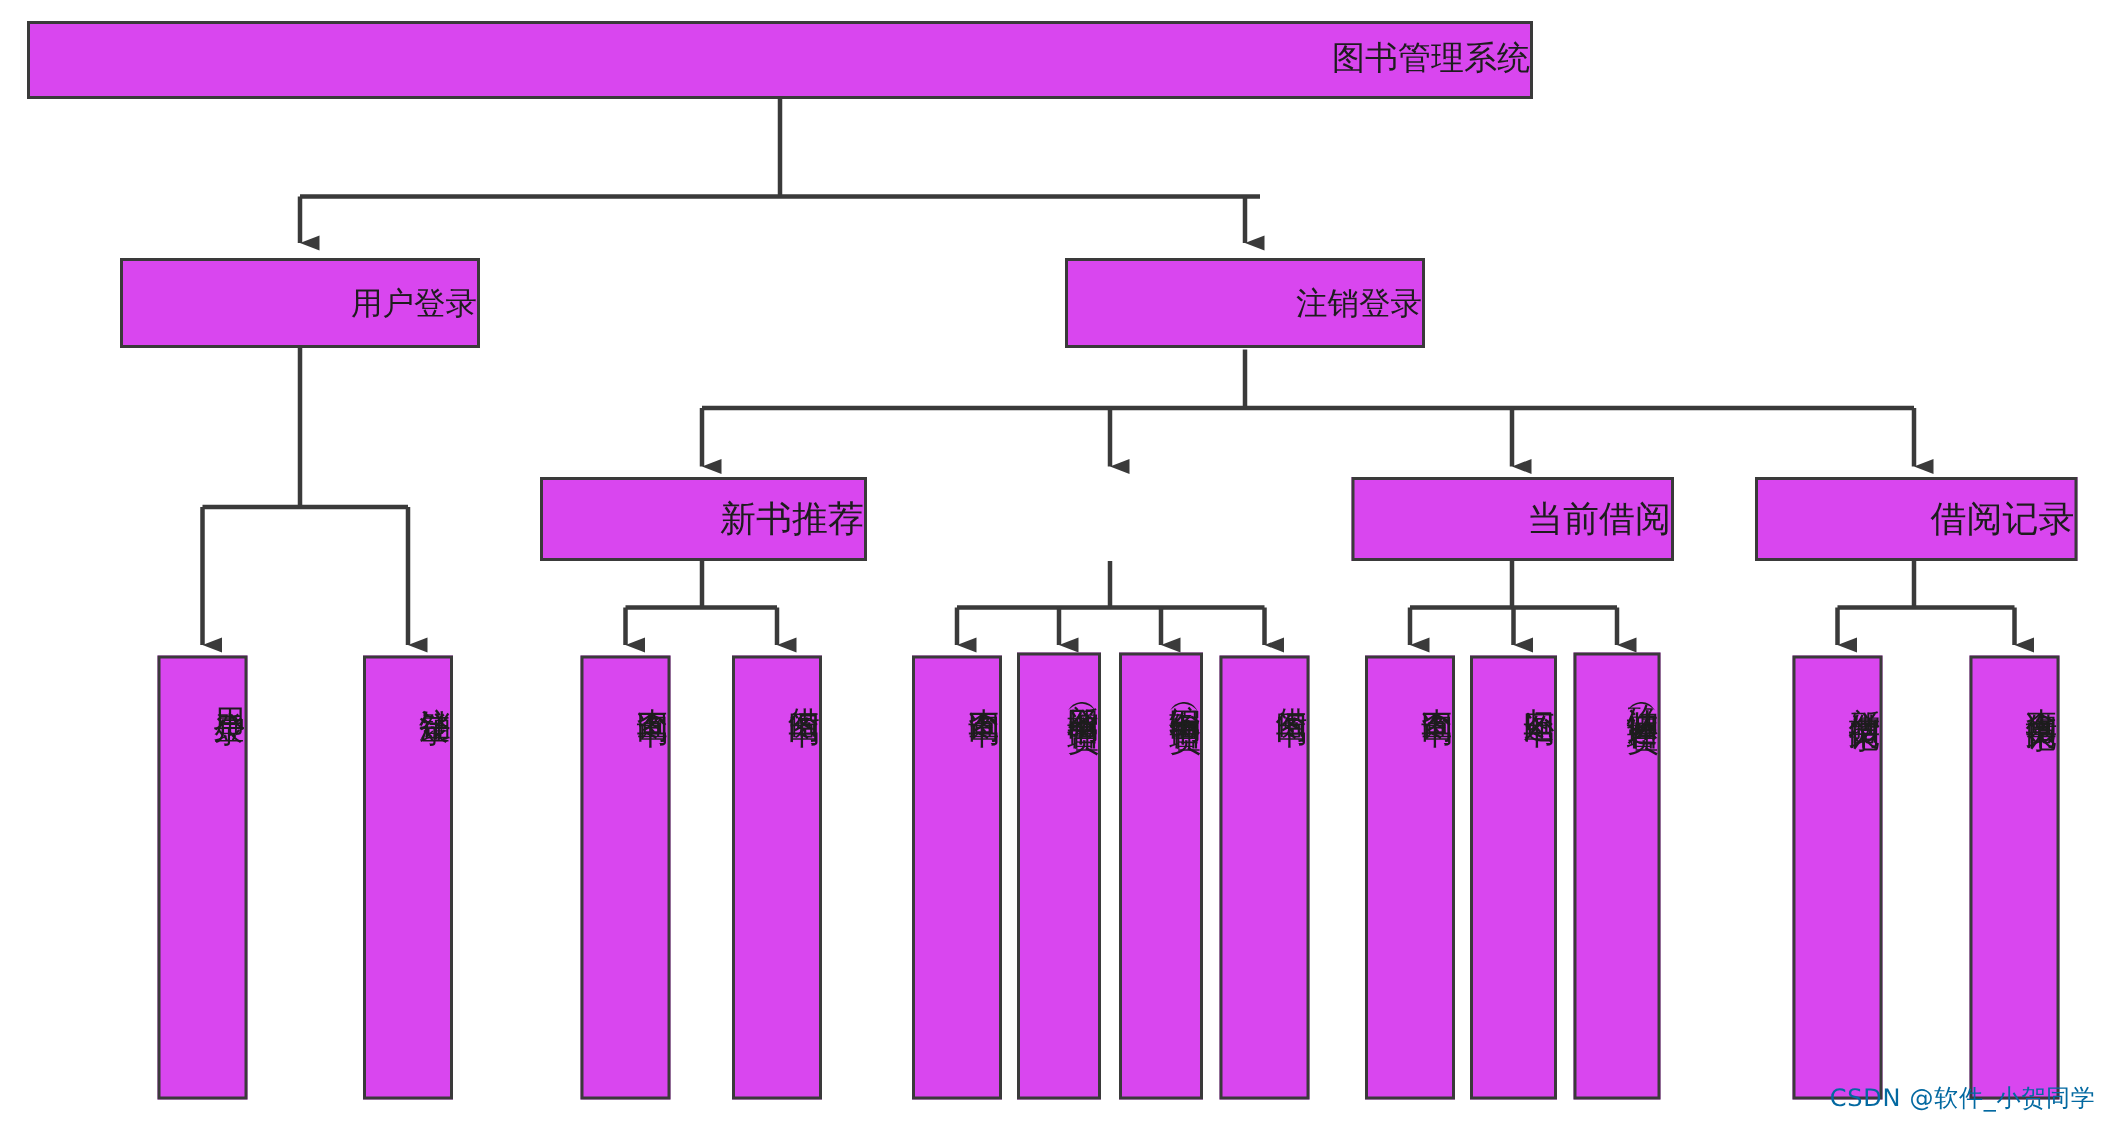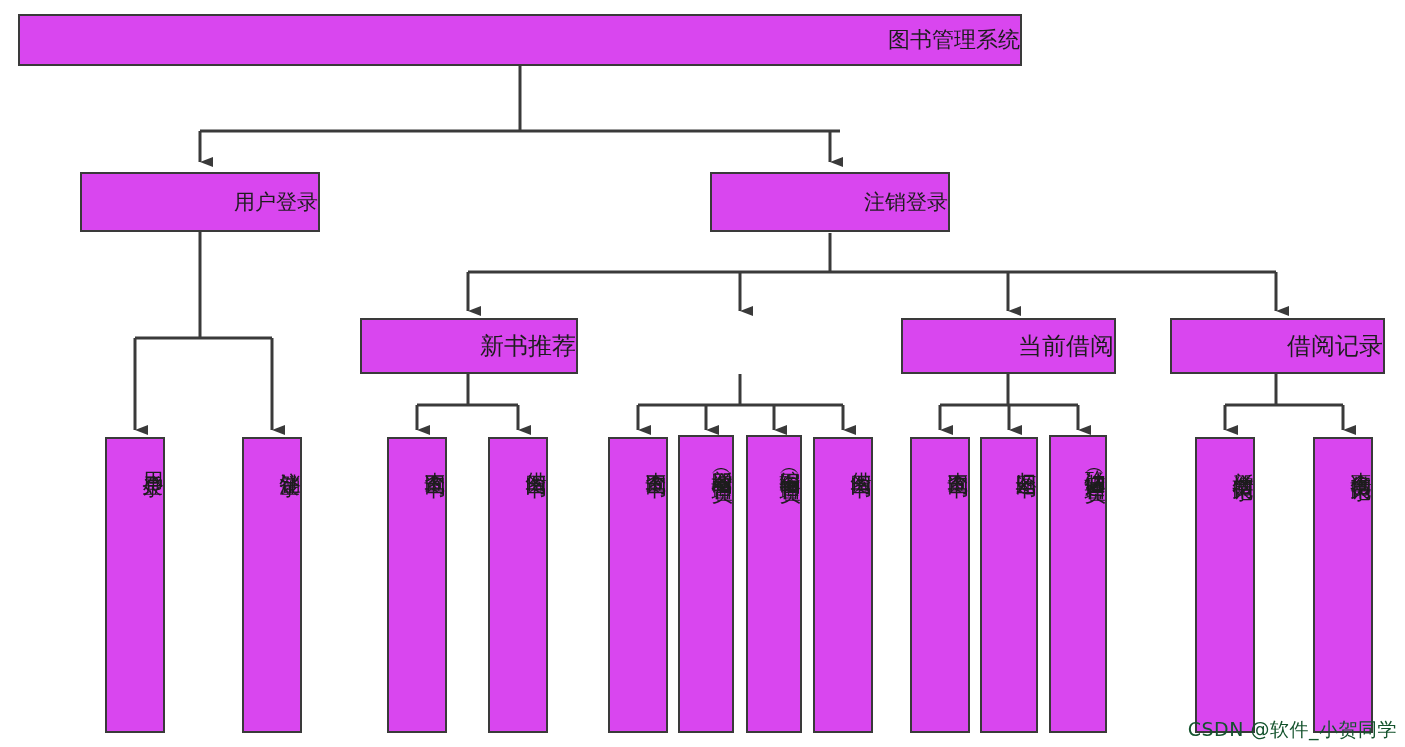--- a/index.html
+++ b/index.html
@@ -41,22 +41,22 @@
     letter-spacing:2px;
     line-height:1.0;
     white-space:normal;
     max-height:268px;
   }
   .leaf.tall .lbl{max-height:282px;}
 
   .watermark{
     position:absolute;
     right:8px;bottom:4px;
-    font-size:19px;
-    color:#14532d;
+    font-size:16px;
+    color:#0369a1;
     letter-spacing:.5px;
     white-space:nowrap;
     pointer-events:none;
   }
 </style>
 </head>
 <body>
 
 <div id="stage">
 

